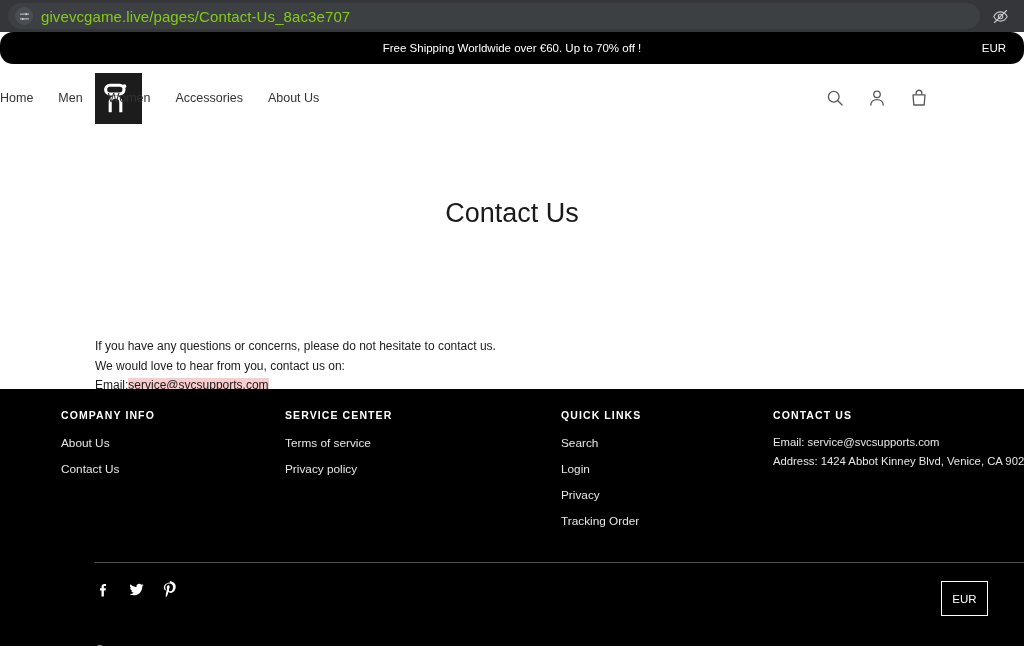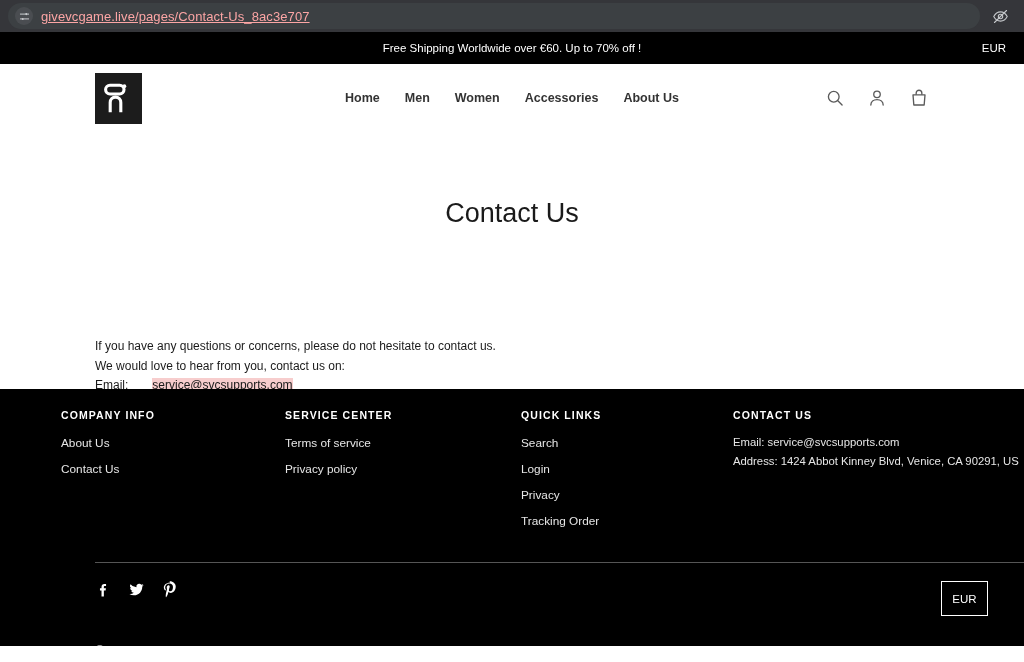--- a/index.html
+++ b/index.html
@@ -24,35 +24,36 @@
     background: #3c4043;
     border-radius: 14px;
     display: flex; align-items: center;
     padding: 0 10px 0 7px;
     gap: 8px;
   }
   .tune-icon { width: 18px; height: 18px; flex: 0 0 18px;
     border-radius: 50%; background: #4a4d51;
     display: flex; align-items: center; justify-content: center; }
   .url-text {
-    color: #fca5a5; font-size: 13px; letter-spacing: .1px;
-    white-space: nowrap; overflow: hidden; text-overflow: ellipsis; text-decoration: underline;
+    color: #84cc16; font-size: 15px; letter-spacing: .1px;
+    white-space: nowrap; overflow: hidden; text-overflow: ellipsis;
   }
   #eye-slash-btn {
     width: 28px; height: 28px; margin-left: 6px;
     display: flex; align-items: center; justify-content: center;
     border-radius: 50%;
   }
 
   
   #announcement-bar {
     height: 32px; background: #000;
     display: flex; align-items: center;
     position: relative;
     padding: 0 18px;
+    border-radius: 13px;
   }
   #announcement-text {
     color: #fff; font-size: 11.5px;
     position: absolute; left: 0; right: 0; text-align: center;
   }
   #announcement-currency {
     color: #fff; font-size: 11.5px;
     margin-left: auto; position: relative; z-index: 2;
   }
 
@@ -62,23 +63,22 @@
     display: flex; align-items: center;
     padding: 0 95px;
     position: relative;
   }
   #brand-logo {
     width: 47px; height: 51px; background: #1c1c1c;
     display: flex; align-items: center; justify-content: center;
   }
   #main-nav {
     position: absolute; left: 0; right: 0;
-    display: flex; justify-content: center; gap: 25px;
+    display: flex; justify-content: flex-start; gap: 25px;
     pointer-events: none;
-    font-weight: bold;
   }
   #main-nav a {
     pointer-events: auto;
     color: #333; font-size: 12.5px; text-decoration: none;
   }
   #header-actions {
     margin-left: auto; display: flex; align-items: center; gap: 22px;
   }
   .hdr-icon { width: 20px; height: 20px; display:block; }
 
@@ -90,36 +90,35 @@
     padding-top: 66px;
   }
   #contact-copy {
     position: absolute; left: 95px; top: 205px;
     font-size: 12px; color: #1a1a1a; line-height: 19.5px;
   }
   #email-highlight {
     background: #f7cdcd;
     border-bottom: 1px solid #e9a8a8;
     color: #1a1a1a;
-    margin-left: 24px;
   }
 
   
   #site-footer {
     background: #000; color: #fff;
     height: 257px; padding: 0 61px;
     position: relative;
   }
   #footer-cols {
     display: flex; padding-top: 20px;
   }
   .footer-col { flex: 0 0 auto; }
   .footer-col:nth-child(1) { width: 224px; }
   .footer-col:nth-child(2) { width: 236px; }
-  .footer-col:nth-child(3) { width: 212px; }
+  .footer-col:nth-child(3) { width: 212px; margin-left: 40px; }
   .footer-col:nth-child(4) { width: auto; }
   .footer-heading {
     font-size: 10.5px; font-weight: bold;
     letter-spacing: 1.1px; margin-bottom: 15px; color: #fff;
   }
   .footer-link {
     display: block; font-size: 11.8px; color: #e6e6e6;
     text-decoration: none; margin-bottom: 12px;
   }
   .footer-text {

